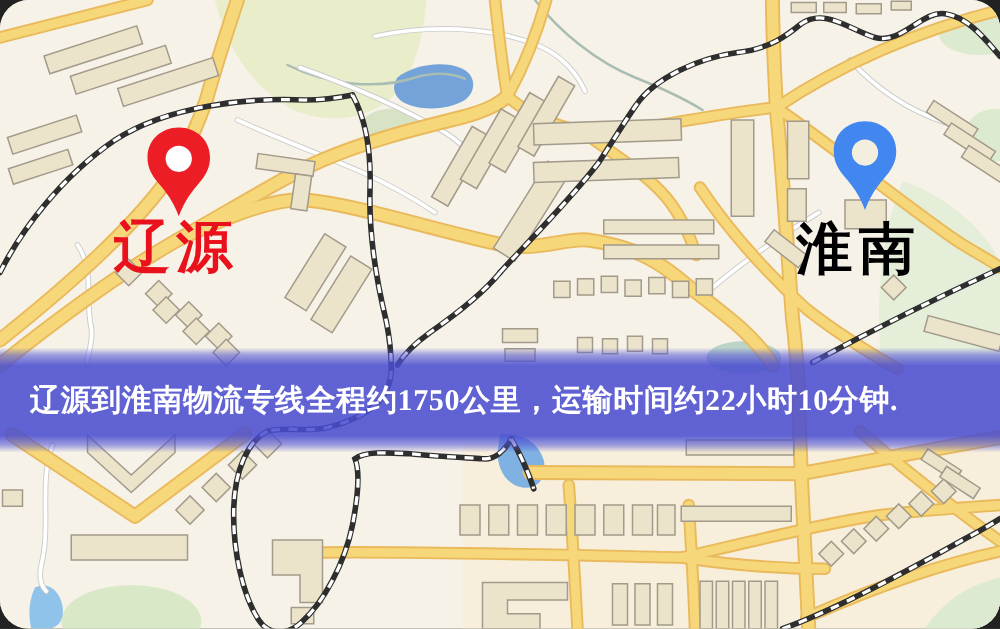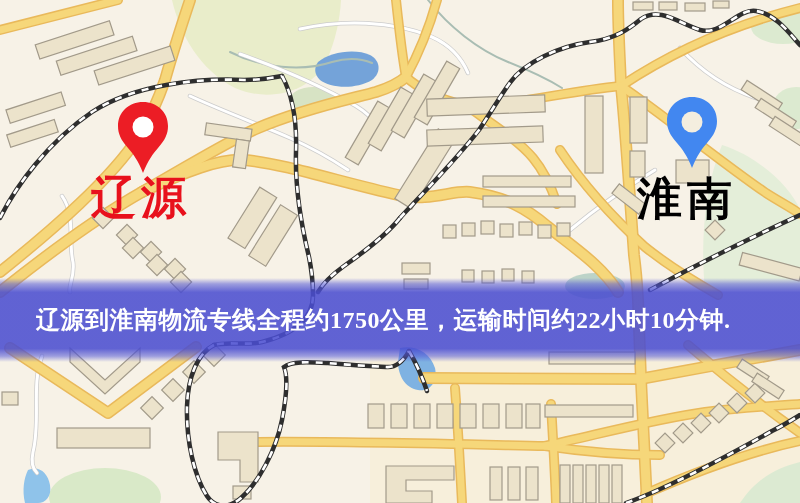--- a/index.html
+++ b/index.html
@@ -1,18 +1,18 @@
 <!DOCTYPE html>
 <html><head>
 <meta charset="utf-8">
 <style>
   html,body{margin:0;padding:0;background:#222;}
   .stage{
     position:relative;width:800px;height:503px;overflow:hidden;
-    background:#f7f2e7;font-family:"Liberation Sans",sans-serif;
+    background:#f7f2e7;font-family:"Liberation Sans",sans-serif;border-radius:23px;
   }
   .map-svg{position:absolute;left:0;top:0;width:800px;height:503px;display:block;}
   .marker{position:absolute;}
   .marker svg{display:block;}
   .marker-label{
     position:absolute;font-family:"Liberation Serif","DejaVu Serif",serif;
     font-weight:700;font-size:45px;line-height:1;letter-spacing:5px;white-space:nowrap;
     text-shadow:0 0 1px rgba(255,255,255,.35);
   }
   .label-origin{left:91px;top:176px;color:#e8111c;}
@@ -22,21 +22,21 @@
     display:flex;align-items:center;
     background:linear-gradient(180deg,
       rgba(95,99,224,0) 0%,
       rgba(83,87,214,0.55) 7%,
       rgba(74,77,208,0.87) 17%,
       rgba(74,77,208,0.87) 84%,
       rgba(83,87,214,0.55) 93%,
       rgba(95,99,224,0) 100%);
   }
   .banner-text{
-    color:#ffffff;font-size:24px;letter-spacing:.5px;padding-left:36px;
+    color:#ffffff;font-size:24px;letter-spacing:.5px;padding-left:24px;
     font-family:"Liberation Serif","DejaVu Serif",serif;font-weight:600;
     white-space:nowrap;
   }
 </style>
 </head>
 <body>
 
 <div class="stage">
 
   <svg class="map-svg" viewBox="0 0 800 503" xmlns="http://www.w3.org/2000/svg" xmlns:xlink="http://www.w3.org/1999/xlink">

